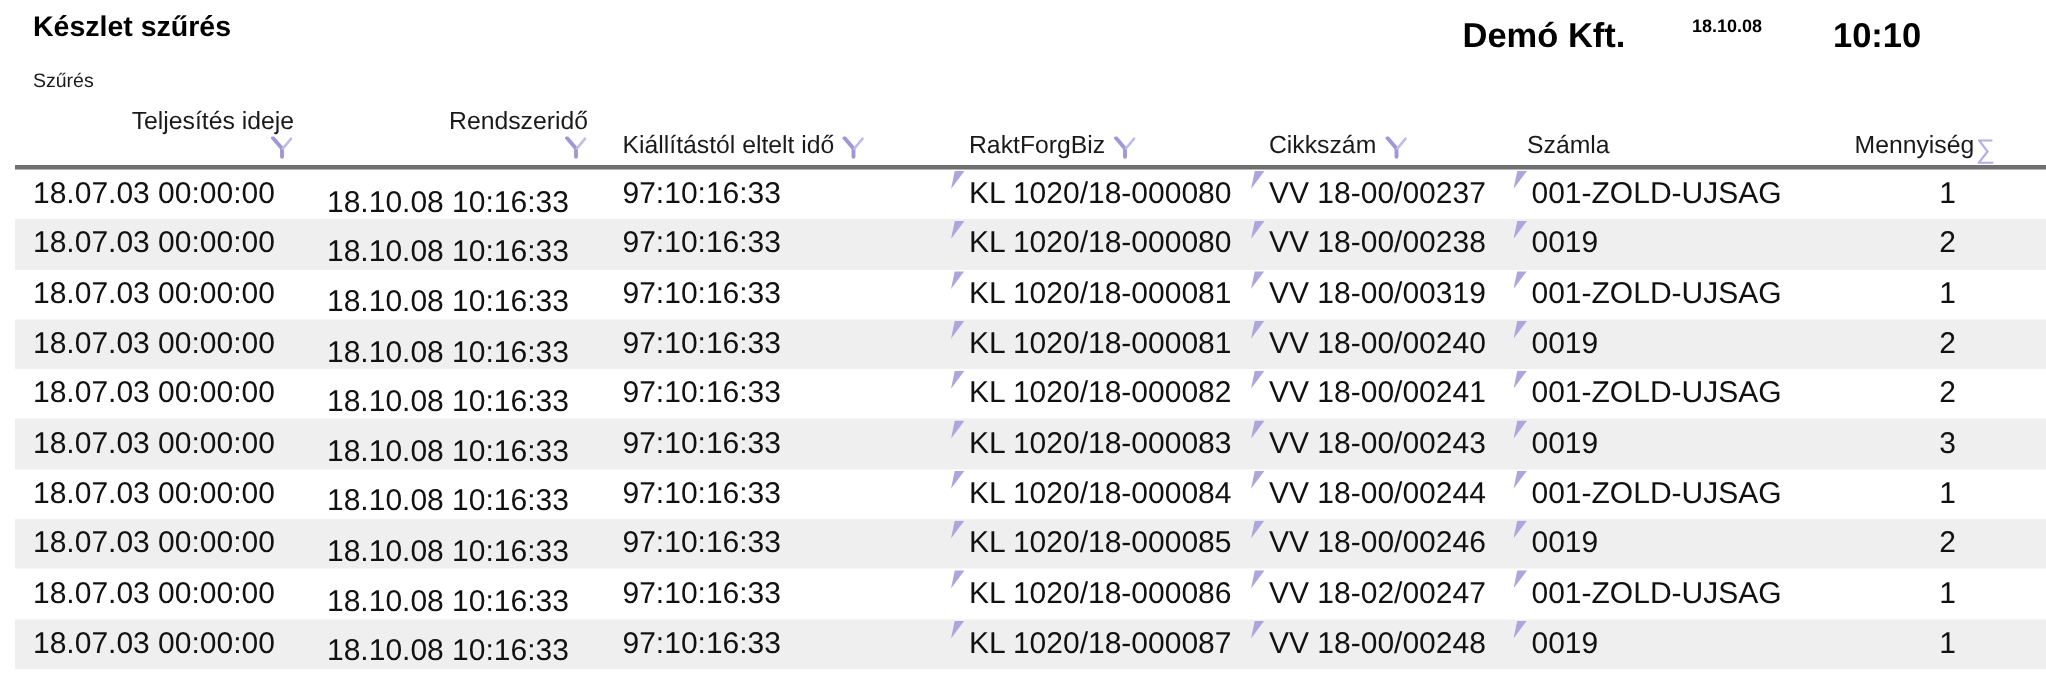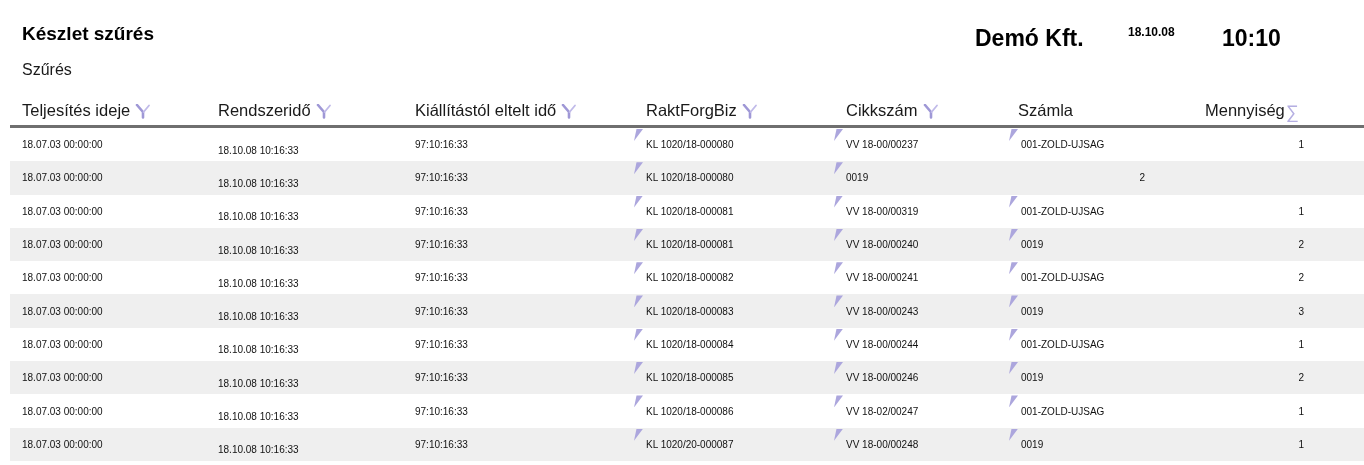--- a/index.html
+++ b/index.html
@@ -4,50 +4,50 @@
 <style>
   html,body{margin:0;padding:0;}
   body{
     width:1364px;height:465px;overflow:hidden;background:#ffffff;
     font-family:"Liberation Sans", sans-serif;color:#111111;
     -webkit-font-smoothing:antialiased;
   }
   .page{position:relative;width:1364px;height:465px;}
 
   
-  .topbar{position:relative;height:30px;margin-top:23px;}
+  .topbar{position:relative;height:30px;margin-top:8px;}
   .title{position:absolute;left:22px;top:0;font-size:19px;font-weight:bold;color:#000;}
   .company{position:absolute;left:975px;top:2px;font-size:23px;font-weight:bold;color:#000;}
   .rep-date{position:absolute;left:1128px;top:2px;font-size:12px;font-weight:bold;color:#000;}
   .rep-time{position:absolute;left:1222px;top:2px;font-size:23px;font-weight:bold;color:#000;}
 
-  .subtitle{margin:8px 0 0 22px;font-size:16px;height:26px;color:#1a1a1a;}
+  .subtitle{margin:8px 0 0 22px;font-size:13px;height:26px;color:#1a1a1a;}
 
   
   .grid{
     display:grid;
     grid-template-columns:186px 196px 238px 200px 175px 200px 1fr;
     margin-left:10px;
   }
 
   .thead{height:38px;align-items:end;font-size:16.5px;color:#1a1a1a;}
   .hc{display:flex;align-items:flex-end;padding-bottom:5px;white-space:nowrap;}
-  .hc.c1{padding-left:12px;}
-  .hc.c2{padding-left:22px;}
+  .hc.c1{padding-left:12px;flex-direction:column;}
+  .hc.c2{padding-left:22px;flex-direction:column;}
   .hc.c3{padding-left:23px;}
   .hc.c4{padding-left:16px;text-align:right;}
   .hc.c5{padding-left:13px;}
   .hc.c6{padding-left:16px;}
-  .hc.c7{justify-content:flex-start;padding-right:22px;}
+  .hc.c7{justify-content:flex-end;padding-right:34px;}
   .ficon{margin-left:5px;margin-bottom:1px;flex:0 0 auto;cursor:pointer;}
   .sigma{color:#b5afe2;font-size:18px;line-height:1;margin-left:1px;transform:translateY(1px);}
 
   .rule{margin-left:10px;height:3px;background:#6f6f6f;}
 
-  .tbody .row{height:33.3px;font-size:10px;}
+  .tbody .row{height:33.3px;font-size:20px;}
   .tbody .row.alt{background:#efefef;}
   .cell{display:flex;align-items:center;white-space:nowrap;overflow:hidden;}
   .cell.c1{padding-left:12px;}
   .cell.c2{padding-left:22px;margin-top:11px;}
   .cell.c3{padding-left:23px;}
   .cell.mark{position:relative;padding-left:16px;}
   .cell.c7{justify-content:flex-end;padding-right:60px;}
   .marker{
     position:absolute;top:1px;left:4px;width:9px;height:12px;
     background:#aca6dd;
@@ -137,20 +137,24 @@
     </div>
 
     <div class="grid row alt">
       <div class="cell c1">18.07.03 00:00:00</div>
       <div class="cell c2">18.10.08 10:16:33</div>
       <div class="cell c3">97:10:16:33</div>
       <div class="cell mark c4">
           <span class="marker"></span>
           <span>KL 1020/18-000080</span>
         </div>
+      <div class="cell mark c5">
+          <span class="marker"></span>
+          <span>VV 18-00/00238</span>
+        </div>
       <div class="cell mark c6">
           <span class="marker"></span>
           <span>0019</span>
         </div>
       <div class="cell c7">2</div>
     </div>
 
     <div class="grid row">
       <div class="cell c1">18.07.03 00:00:00</div>
       <div class="cell c2">18.10.08 10:16:33</div>
@@ -283,21 +287,21 @@
         </div>
       <div class="cell c7">1</div>
     </div>
 
     <div class="grid row alt">
       <div class="cell c1">18.07.03 00:00:00</div>
       <div class="cell c2">18.10.08 10:16:33</div>
       <div class="cell c3">97:10:16:33</div>
       <div class="cell mark c4">
           <span class="marker"></span>
-          <span>KL 1020/20-000087</span>
+          <span>KL 1020/18-000087</span>
         </div>
       <div class="cell mark c5">
           <span class="marker"></span>
           <span>VV 18-00/00248</span>
         </div>
       <div class="cell mark c6">
           <span class="marker"></span>
           <span>0019</span>
         </div>
       <div class="cell c7">1</div>

